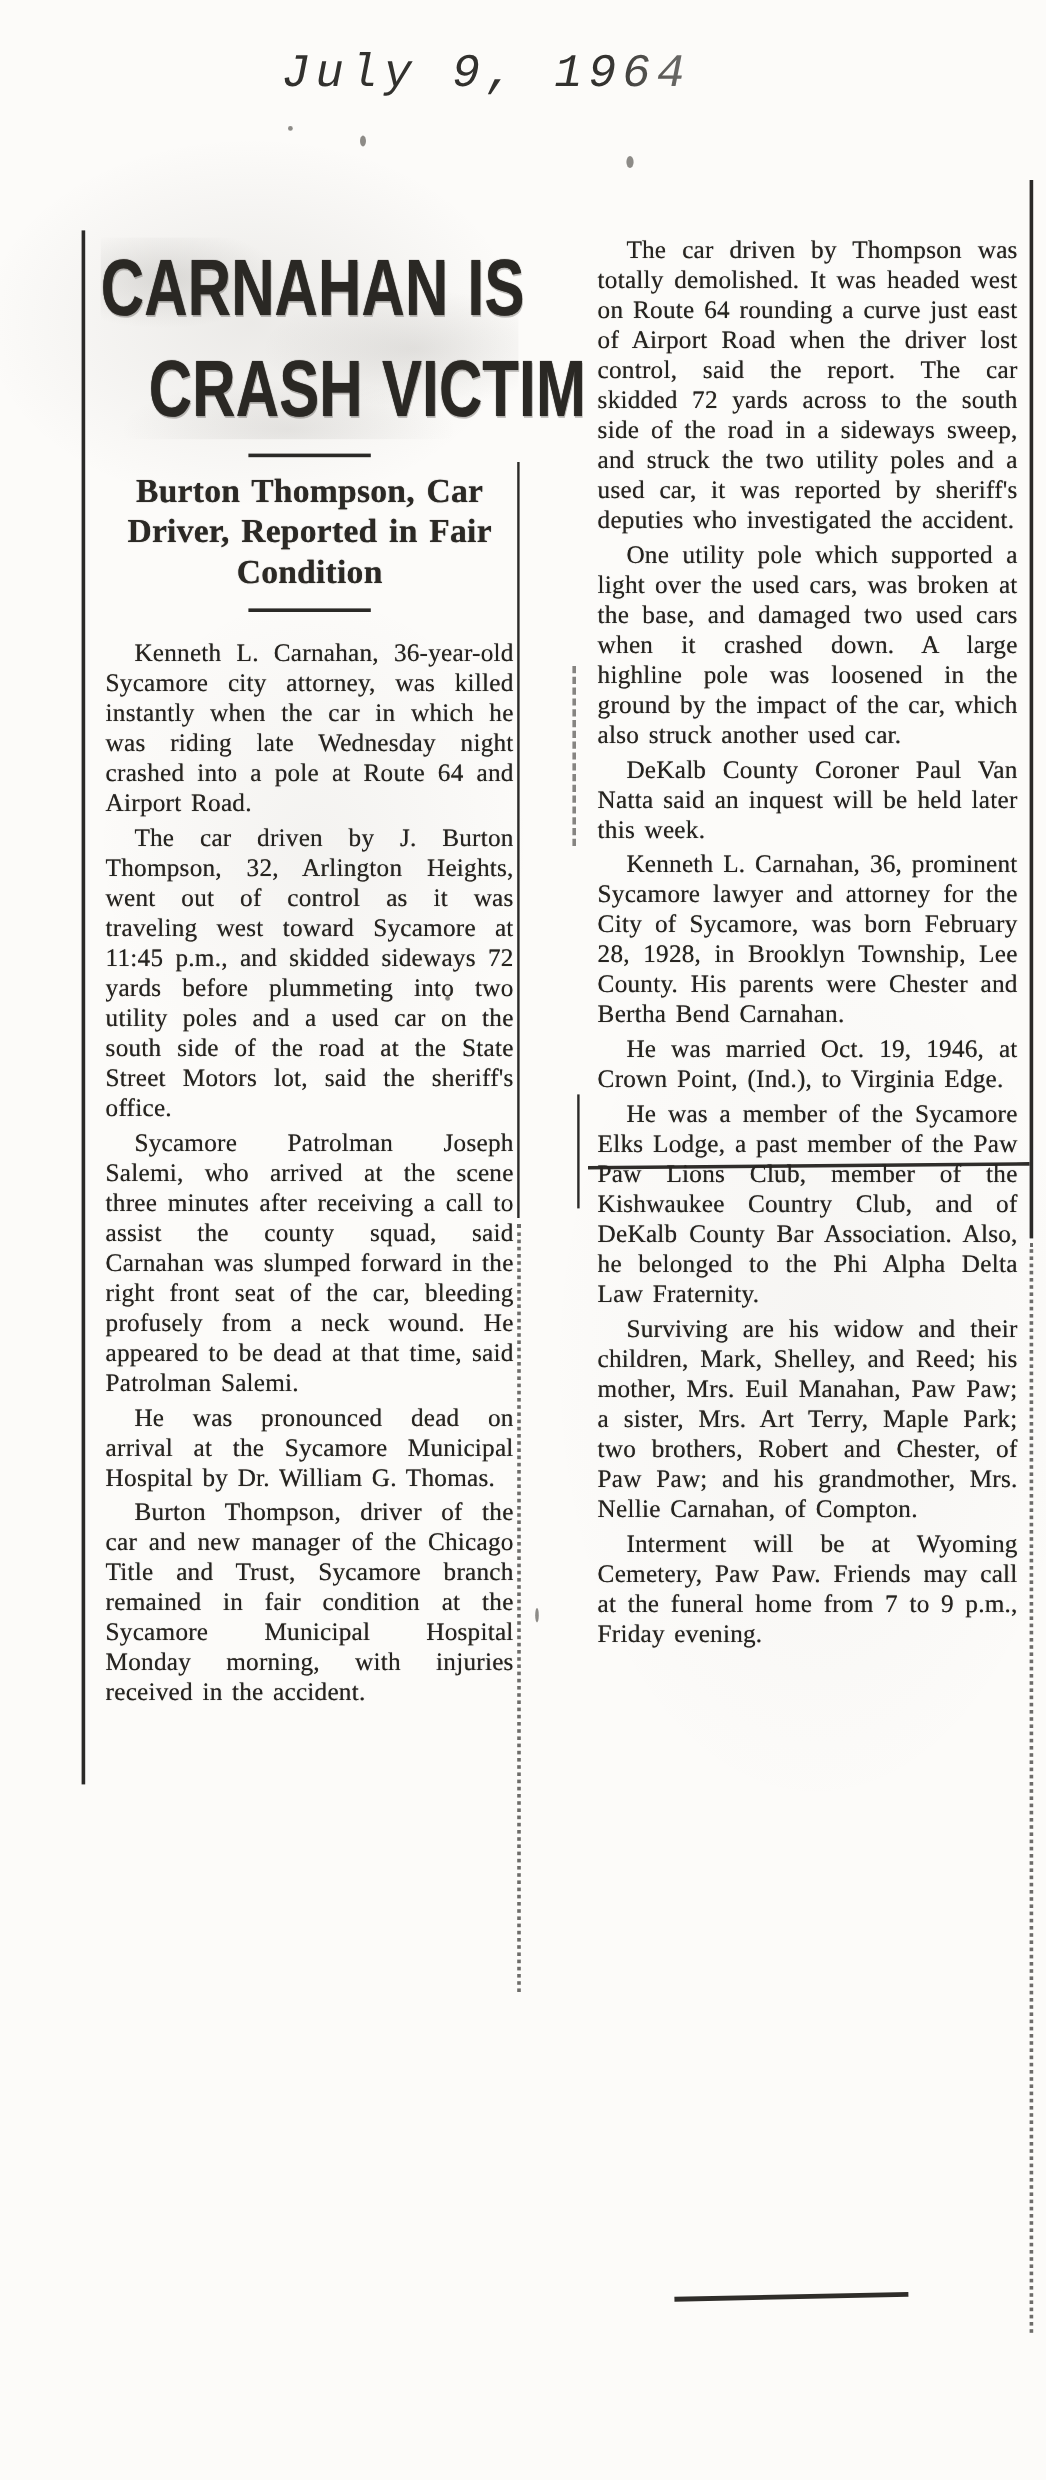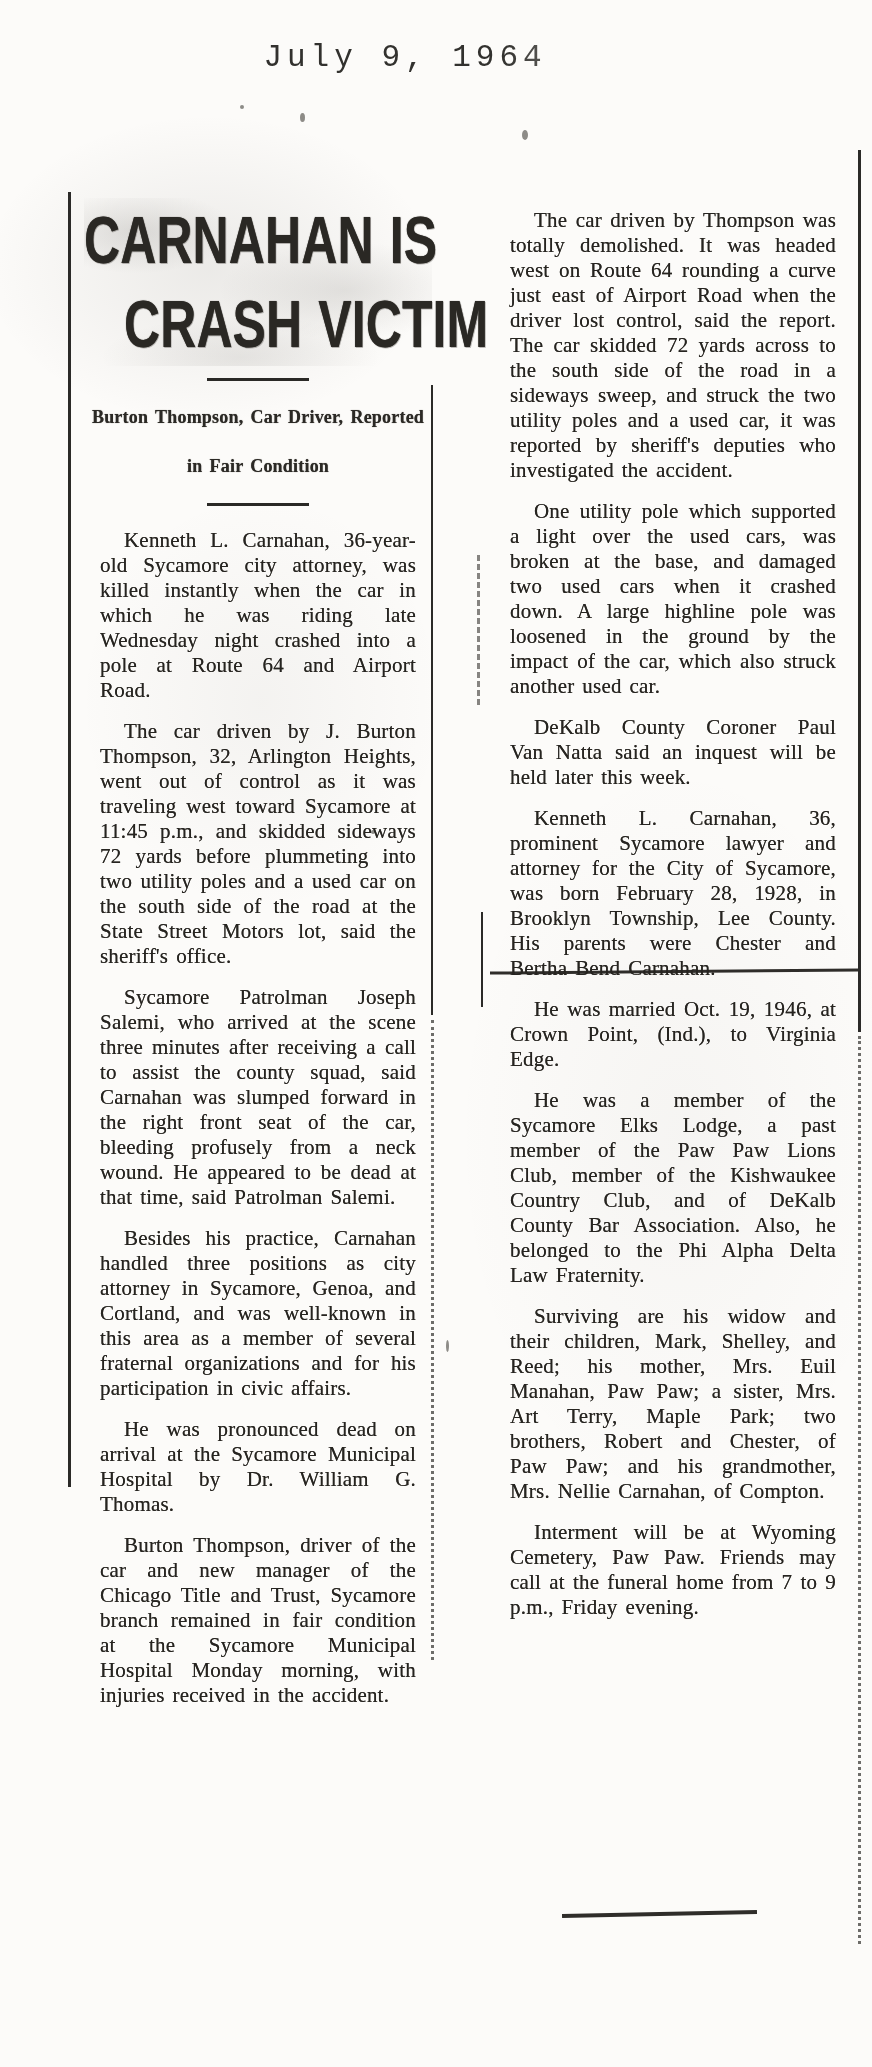--- a/index.html
+++ b/index.html
@@ -14,35 +14,36 @@
       radial-gradient(ellipse 320px 220px at 24% 13%, rgba(88,84,78,0.10), transparent 70%),
       radial-gradient(ellipse 260px 300px at 30% 34%, rgba(88,84,78,0.05), transparent 70%),
       radial-gradient(ellipse 300px 500px at 78% 55%, rgba(88,84,78,0.04), transparent 75%),
       #fcfbf9;
     color:#262420;
   }
   .dateline{
     position:absolute;top:40px;left:0;width:810px;
     text-align:center;
     font-family:"Liberation Mono", monospace;
-    font-size:31px;letter-spacing:5px;color:#32312e;
+    font-size:39px;letter-spacing:5px;color:#32312e;
     -webkit-mask-image:linear-gradient(to right, #000 62%, rgba(0,0,0,0.45) 78%, rgba(0,0,0,0.75) 100%);
             mask-image:linear-gradient(to right, #000 62%, rgba(0,0,0,0.45) 78%, rgba(0,0,0,0.75) 100%);
+            font-style:italic;
   }
   .col{
     position:absolute;
     font-size:21px;line-height:25px;
     text-align:justify;
     color:#262420;
     text-shadow:0 0 0.6px rgba(38,34,28,0.75);
     word-spacing:2.5px;letter-spacing:0.2px;
   }
   .col-left{left:84px;top:198px;width:348px;}
   .col-right{left:494px;top:192px;width:358px;}
-  .col p{margin:16px;text-indent:24px;}
+  .col p{margin:4px;text-indent:24px;}
   .headline{
     background:
       radial-gradient(ellipse 140px 60px at 15% 20%, rgba(70,66,60,0.14), transparent 70%),
       radial-gradient(ellipse 180px 70px at 75% 55%, rgba(70,66,60,0.12), transparent 70%),
       radial-gradient(ellipse 200px 60px at 45% 95%, rgba(70,66,60,0.10), transparent 70%);
   }
   .hl{
     font-family:"Liberation Sans", sans-serif;
     font-weight:700;
     font-size:64px;line-height:84px;
@@ -53,21 +54,21 @@
     text-shadow:0 0 1px rgba(40,36,30,0.9), 1px 1px 0 rgba(40,36,30,0.25);
   }
   .hl2{margin-left:40px;}
   .rule-short{
     width:102px;height:0;border-top:3.5px solid #2a2926;
     margin:12px auto 12px auto;
   }
   .rule-short-2{margin-bottom:22px;}
   .subhead{
     margin:0;font-family:"Liberation Serif", serif;
-    font-weight:700;font-size:18px;line-height:49px;
+    font-weight:700;font-size:28px;line-height:34px;
     text-align:center;text-indent:0;color:#2b2925;
     text-shadow:0 0 0.8px rgba(40,36,30,0.8);
   }
   .vrule{position:absolute;background:#2b2a28;width:2.5px;}
   .vrule-dotted{position:absolute;width:0;border-left:3px dotted #4a4946;opacity:0.8;}
   .vrule-dashed{position:absolute;width:0;border-left:3px dashed #55534f;opacity:0.7;}
   .hmark{position:absolute;background:#2f2d2a;}
   .speck{position:absolute;background:rgba(50,47,42,0.55);border-radius:50%;filter:blur(0.4px);}
 </style>
 </head>
@@ -97,21 +98,20 @@
     <div class="headline">
       <div class="hl">CARNAHAN IS</div>
       <div class="hl hl2">CRASH VICTIM</div>
     </div>
     <div class="rule-short"></div>
     <h2 class="subhead">Burton Thompson, Car Driver, Reported in Fair Condition</h2>
     <div class="rule-short rule-short-2"></div>
     <p>Kenneth L. Carnahan, 36-year-old Sycamore city attorney, was killed instantly when the car in which he was riding late Wednesday night crashed into a pole at Route 64 and Airport Road.</p>
     <p>The car driven by J. Burton Thompson, 32, Arlington Heights, went out of control as it was traveling west toward Sycamore at 11:45 p.m., and skidded sideways 72 yards before plummeting into two utility poles and a used car on the south side of the road at the State Street Motors lot, said the sheriff's office.</p>
     <p>Sycamore Patrolman Joseph Salemi, who arrived at the scene three minutes after receiving a call to assist the county squad, said Carnahan was slumped forward in the right front seat of the car, bleeding profusely from a neck wound. He appeared to be dead at that time, said Patrolman Salemi.</p>
-    <p>Besides his practice, Carnahan handled three positions as city attorney in Sycamore, Genoa, and Cortland, and was well-known in this area as a member of several fraternal organizations and for his participation in civic affairs.</p>
     <p>He was pronounced dead on arrival at the Sycamore Municipal Hospital by Dr. William G. Thomas.</p>
     <p>Burton Thompson, driver of the car and new manager of the Chicago Title and Trust, Sycamore branch remained in fair condition at the Sycamore Municipal Hospital Monday morning, with injuries received in the accident.</p>
   </div>
 
   <div class="col col-right">
     <p>The car driven by Thompson was totally demolished. It was headed west on Route 64 rounding a curve just east of Airport Road when the driver lost control, said the report. The car skidded 72 yards across to the south side of the road in a sideways sweep, and struck the two utility poles and a used car, it was reported by sheriff's deputies who investigated the accident.</p>
     <p>One utility pole which supported a light over the used cars, was broken at the base, and damaged two used cars when it crashed down. A large highline pole was loosened in the ground by the impact of the car, which also struck another used car.</p>
     <p>DeKalb County Coroner Paul Van Natta said an inquest will be held later this week.</p>
     <p>Kenneth L. Carnahan, 36, prominent Sycamore lawyer and attorney for the City of Sycamore, was born February 28, 1928, in Brooklyn Township, Lee County. His parents were Chester and Bertha Bend Carnahan.</p>
     <p>He was married Oct. 19, 1946, at Crown Point, (Ind.), to Virginia Edge.</p>

